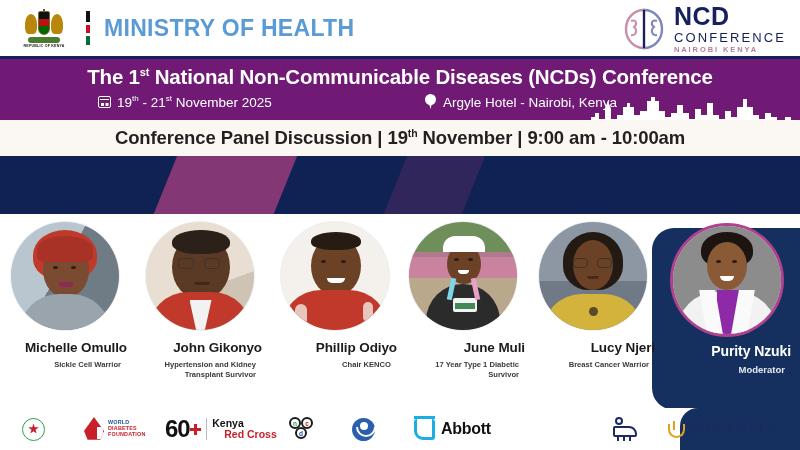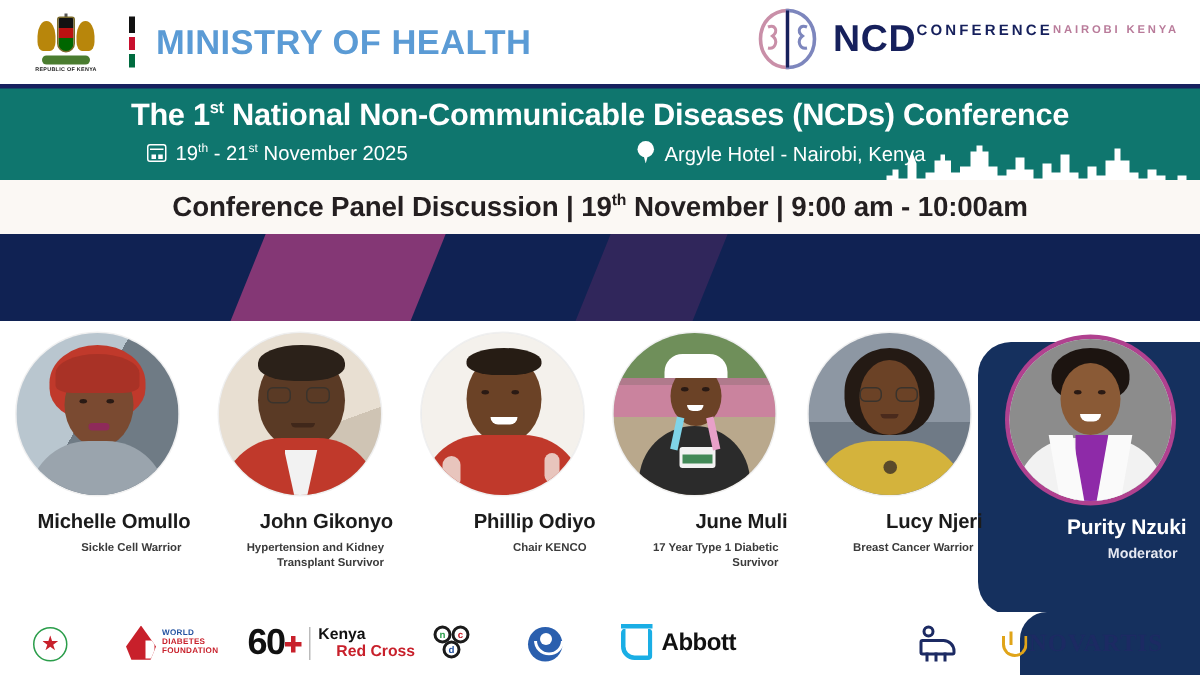--- a/index.html
+++ b/index.html
@@ -33,29 +33,29 @@
   .coa-cap { font-size: 3.6px; letter-spacing:.2px; color:#222; font-weight:700; margin-top:1px; white-space:nowrap; }
   .flagbar { width: 4px; height: 34px; margin-left: 14px;
     background: linear-gradient(#111 0 33%, #ffffff 33% 40%, #c8102e 40% 66%, #ffffff 66% 73%, #006b3f 73% 100%); }
   .moh-title { margin-left: 14px; font-size: 23px; font-weight: 800; color:#5b9bd5; letter-spacing: .3px; }
 
   .ncd-logo { position:absolute; right: 14px; top: 4px; display:flex; align-items:center; }
   .brain {
     width: 46px; height: 44px; position: relative; margin-right: 7px;
   }
   .brain svg { display:block; }
-  .ncd-text { display:flex; flex-direction:row; line-height:1; }
+  .ncd-text { display:flex; flex-direction:column; line-height:1; }
   .ncd-main { font-size: 25px; font-weight: 800; color:#16205c; letter-spacing: .5px; }
-  .ncd-sub { font-size: 10px; font-weight: 700; color:#16205c; letter-spacing: 2.1px; margin-top:2px; }
+  .ncd-sub { font-size: 13px; font-weight: 400; color:#16205c; letter-spacing: 2.1px; margin-top:2px; }
   .ncd-sub2 { font-size: 7.5px; font-weight: 600; color:#b97b9a; letter-spacing: 1.9px; margin-top:2px; }
 
   
   .band-pink {
     position: absolute; top: 56px; left: 0; width: 800px; height: 71px;
-    background: #0f766e; overflow: hidden;
+    background: #701a75; overflow: hidden;
   }
   .band-pink-topline { position:absolute; top:0; left:0; width:800px; height:3px; background:#17205e; }
   .conf-title {
     position:absolute; top: 9px; left: 0; width: 800px; text-align:center;
     font-size: 20.5px; font-weight: 800; color:#ffffff; letter-spacing:-.2px;
   }
   .conf-title sup { font-size: 11px; }
   .meta-row { position:absolute; top: 38px; left:0; width: 800px; display:flex; }
   .meta-date { position:absolute; left: 98px; display:flex; align-items:center; }
   .meta-loc  { position:absolute; left: 424px; display:flex; align-items:center; }

